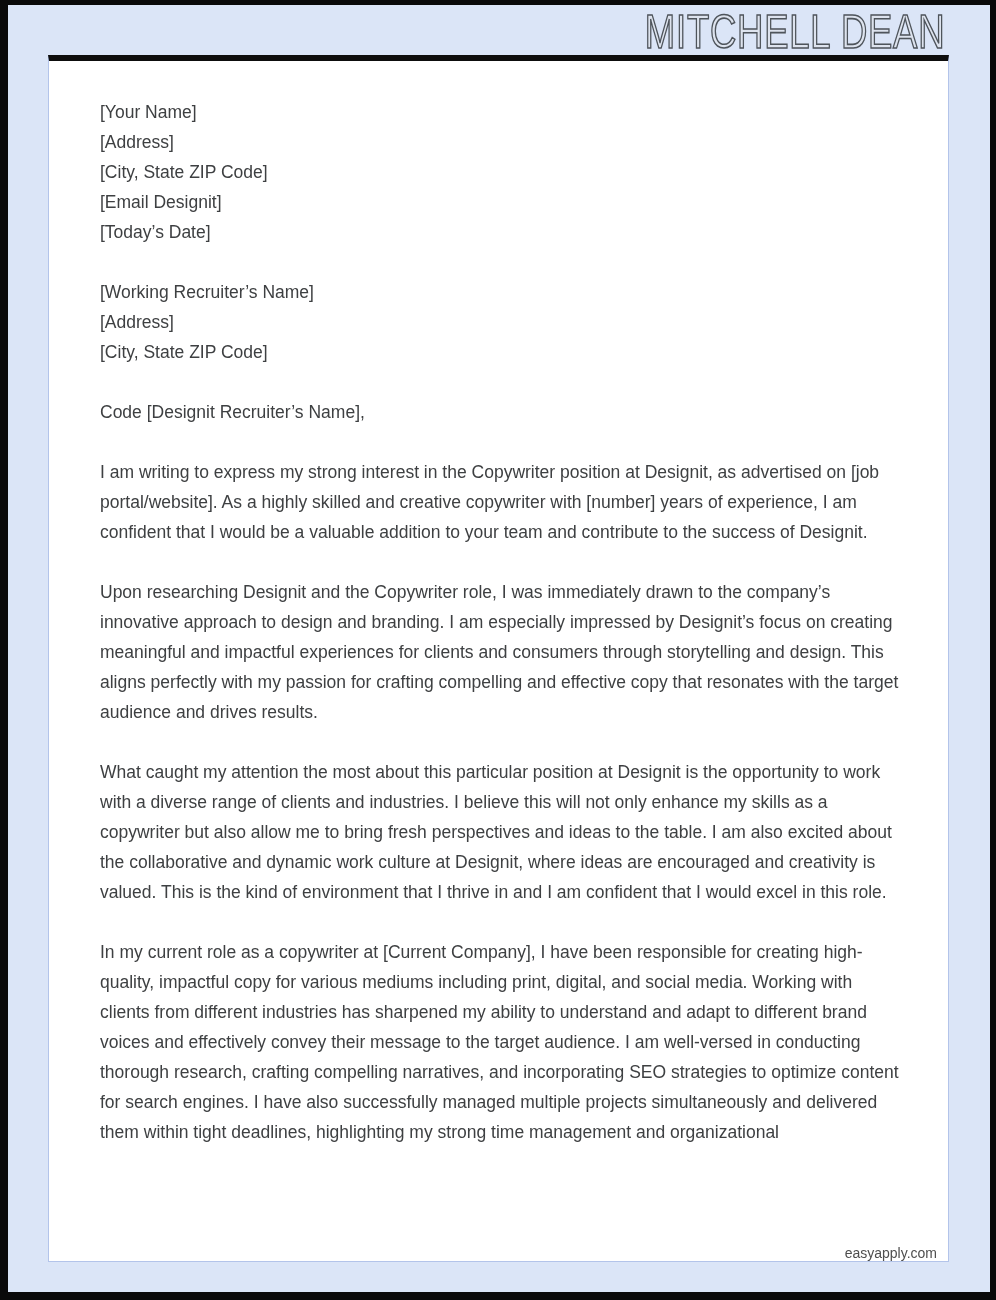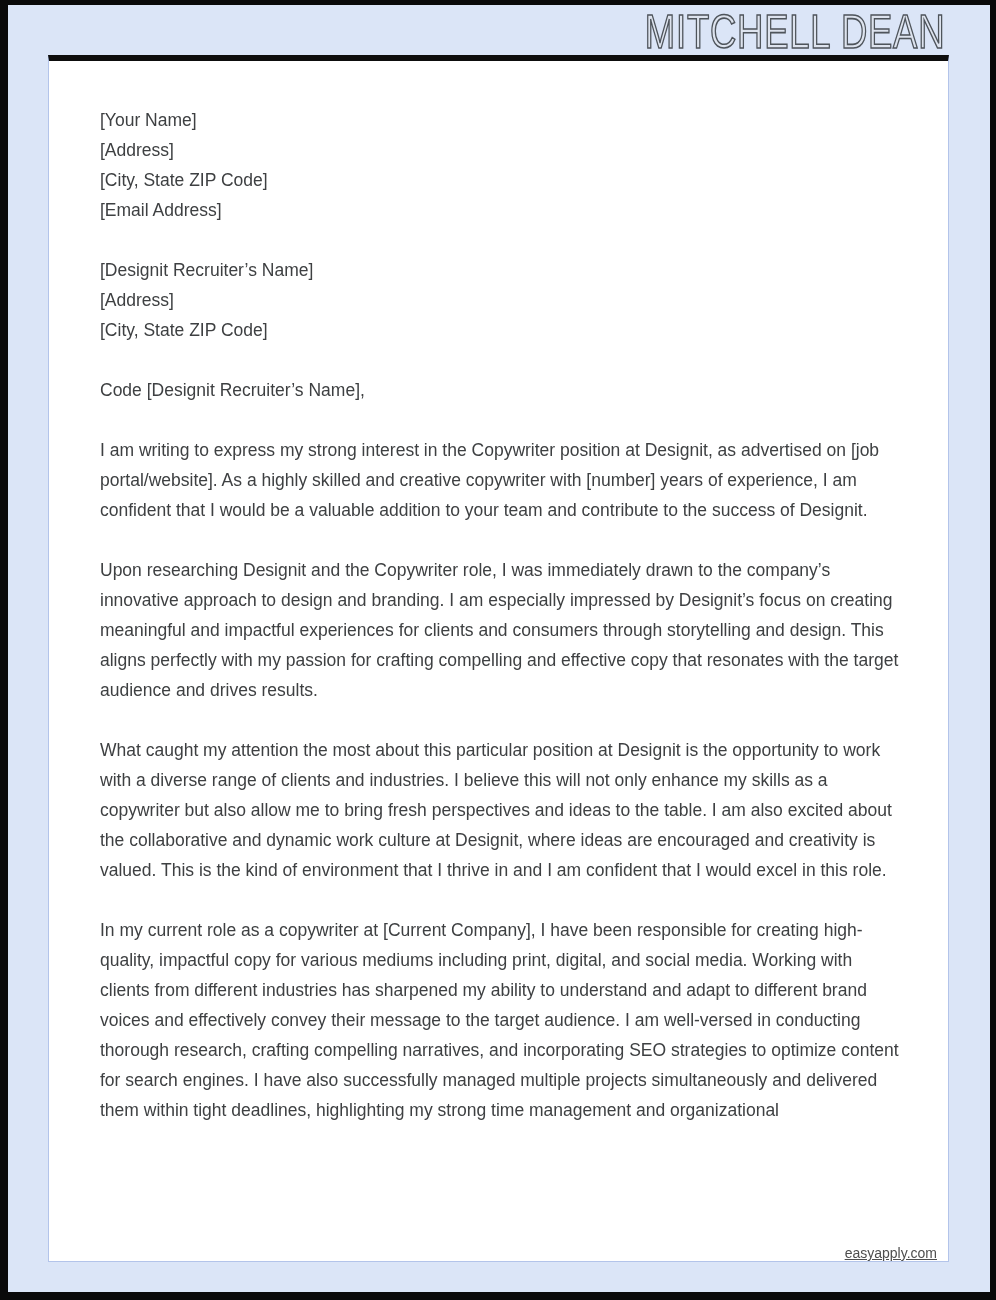--- a/index.html
+++ b/index.html
@@ -56,57 +56,56 @@
     border-left:1px solid var(--page_border);
     border-right:1px solid var(--page_border);
     border-bottom:1px solid var(--page_border);
     z-index:1;
   }
   .content{
     padding:36px 49px 0 51px;
     font-size:17.5px;
     line-height:30px;
     color:var(--text);
-    margin-top:8px;
   }
   .content p,.content .line{
     margin:0;
     padding:0;
   }
   .gap{margin-top:30px !important;}
   .watermark{
     position:absolute;
     top:1245px;
     right:59px;
     font-size:14px;
     color:var(--watermark_color);
     z-index:4;
-    text-decoration:underline;
   }
 </style>
 </head>
 <body>
 
 <div class="frame">
   <div class="bg"></div>
 
   <div class="brand">MITCHELL DEAN</div>
 
   <div class="page">
     <div class="content">
 
       <div>
         <div class="line">[Your Name]</div>
         <div class="line">[Address]</div>
         <div class="line">[City, State ZIP Code]</div>
-        <div class="line">[Email Address]</div>
+        <div class="line">[Email Designit]</div>
+        <div class="line">[Today’s Date]</div>
       </div>
 
       <div class="gap">
-        <div class="line">[Designit Recruiter’s Name]</div>
+        <div class="line">[Working Recruiter’s Name]</div>
         <div class="line">[Address]</div>
         <div class="line">[City, State ZIP Code]</div>
       </div>
 
       <p class="gap">Code [Designit Recruiter’s Name],</p>
 
       <p class="gap">I am writing to express my strong interest in the Copywriter position at Designit, as advertised on [job portal/website]. As a highly skilled and creative copywriter with [number] years of experience, I am confident that I would be a valuable addition to your team and contribute to the success of Designit.</p>
       <p class="gap">Upon researching Designit and the Copywriter role, I was immediately drawn to the company’s innovative approach to design and branding. I am especially impressed by Designit’s focus on creating meaningful and impactful experiences for clients and consumers through storytelling and design. This aligns perfectly with my passion for crafting compelling and effective copy that resonates with the target audience and drives results.</p>
       <p class="gap">What caught my attention the most about this particular position at Designit is the opportunity to work with a diverse range of clients and industries. I believe this will not only enhance my skills as a copywriter but also allow me to bring fresh perspectives and ideas to the table. I am also excited about the collaborative and dynamic work culture at Designit, where ideas are encouraged and creativity is valued. This is the kind of environment that I thrive in and I am confident that I would excel in this role.</p>
       <p class="gap">In my current role as a copywriter at [Current Company], I have been responsible for creating high-quality, impactful copy for various mediums including print, digital, and social media. Working with clients from different industries has sharpened my ability to understand and adapt to different brand voices and effectively convey their message to the target audience. I am well-versed in conducting thorough research, crafting compelling narratives, and incorporating SEO strategies to optimize content for search engines. I have also successfully managed multiple projects simultaneously and delivered them within tight deadlines, highlighting my strong time management and organizational</p>

